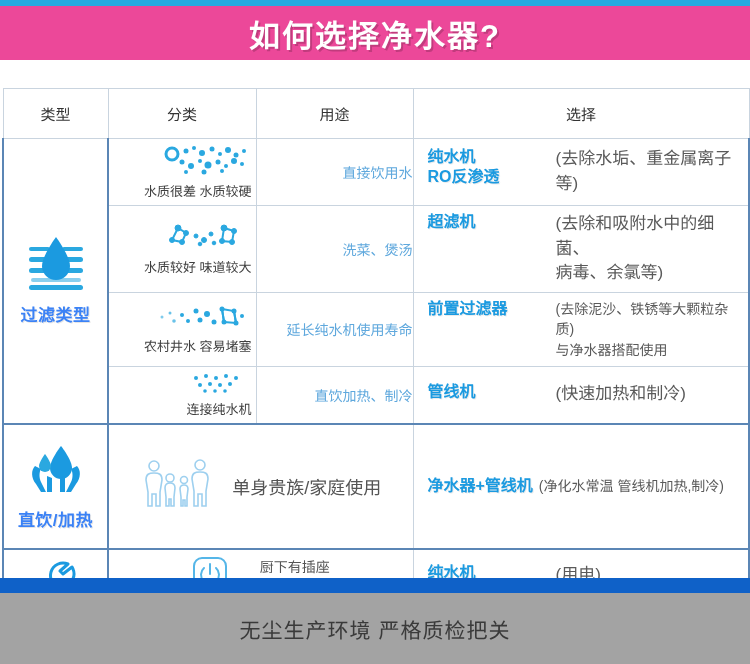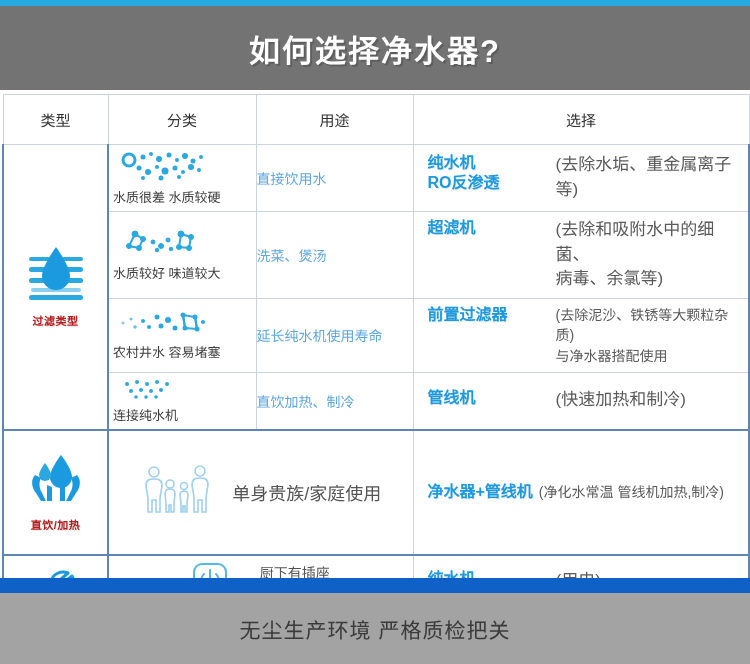--- a/index.html
+++ b/index.html
@@ -7,33 +7,33 @@
     width: 750px; height: 664px;
     font-family: "Liberation Sans", "DejaVu Sans", sans-serif;
     background: #ffffff;
     overflow: hidden;
   }
   .page { position: relative; width: 750px; height: 664px; background: #fff; }
 
   
   .top-strip { height: 6px; background: #27aae1; width: 100%; }
   .header {
-    height: 84px; background: #737373;
+    height: 54px; background: #ec4899;
     display: flex; align-items: center; justify-content: center;
   }
   .header-title {
     color: #ffffff;
     font-size: 31px;
     font-weight: bold;
     letter-spacing: 2px;
     text-shadow: 2px 2px 0 rgba(0,0,0,0.18);
   }
 
   
-  .table-wrap { padding: 4px 2px; }
+  .table-wrap { padding: 4px 2px; margin-top: 24px; }
   table.main {
     width: 746px; margin: 0 auto;
     border-collapse: collapse;
     table-layout: fixed;
   }
   table.main td, table.main th {
     border: 1px solid #c9d4df;
     vertical-align: middle;
   }
   
@@ -57,33 +57,33 @@
   }
 
   
   .type-cell {
     text-align: center;
     padding: 6px 2px;
     background: #fff;
   }
   .type-icon { display:block; margin: 0 auto 4px; }
   .type-label {
-    color: #b91c1c; font-weight: bold; font-size: 11px;
+    color: #3b82f6; font-weight: bold; font-size: 17px;
     letter-spacing: 0.5px;
     text-shadow: 1px 1px 0 rgba(0,0,0,0.10);
   }
 
   
-  .class-cell { text-align: left; padding: 5px 4px; }
+  .class-cell { text-align: right; padding: 5px 4px; }
   .class-icon { display:block; margin: 0 auto 1px; }
   .class-label { font-size: 13px; color: #3f3f3f; white-space: nowrap; }
 
   
   .usage-cell {
-    text-align: left;
+    text-align: right;
     font-size: 14px;
     color: #5fa8dd;
   }
 
   
   .select-cell { padding: 6px 4px 6px 14px; }
   .select-inner { display: flex; align-items: flex-start; }
   .select-name {
     color: #1b9ae0; font-weight: bold; font-size: 16px;
     line-height: 1.25; white-space: pre-line;

